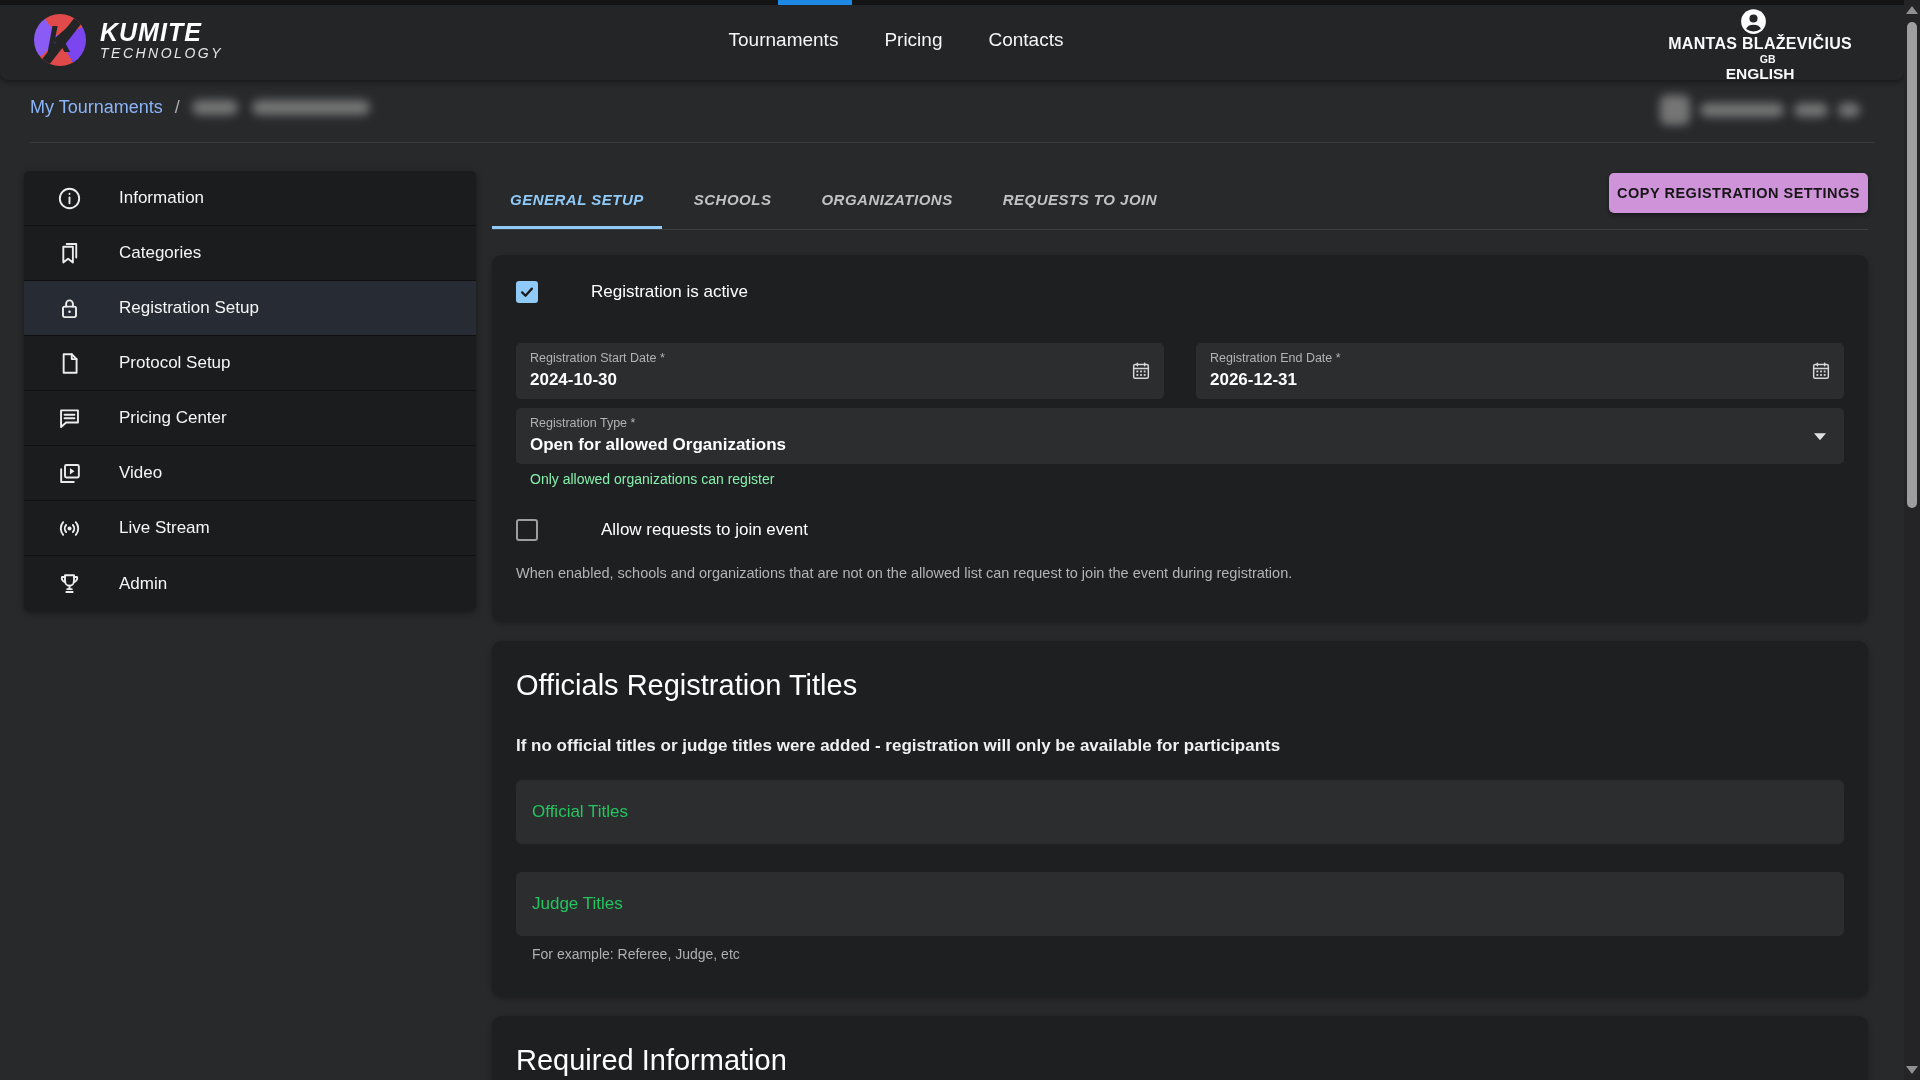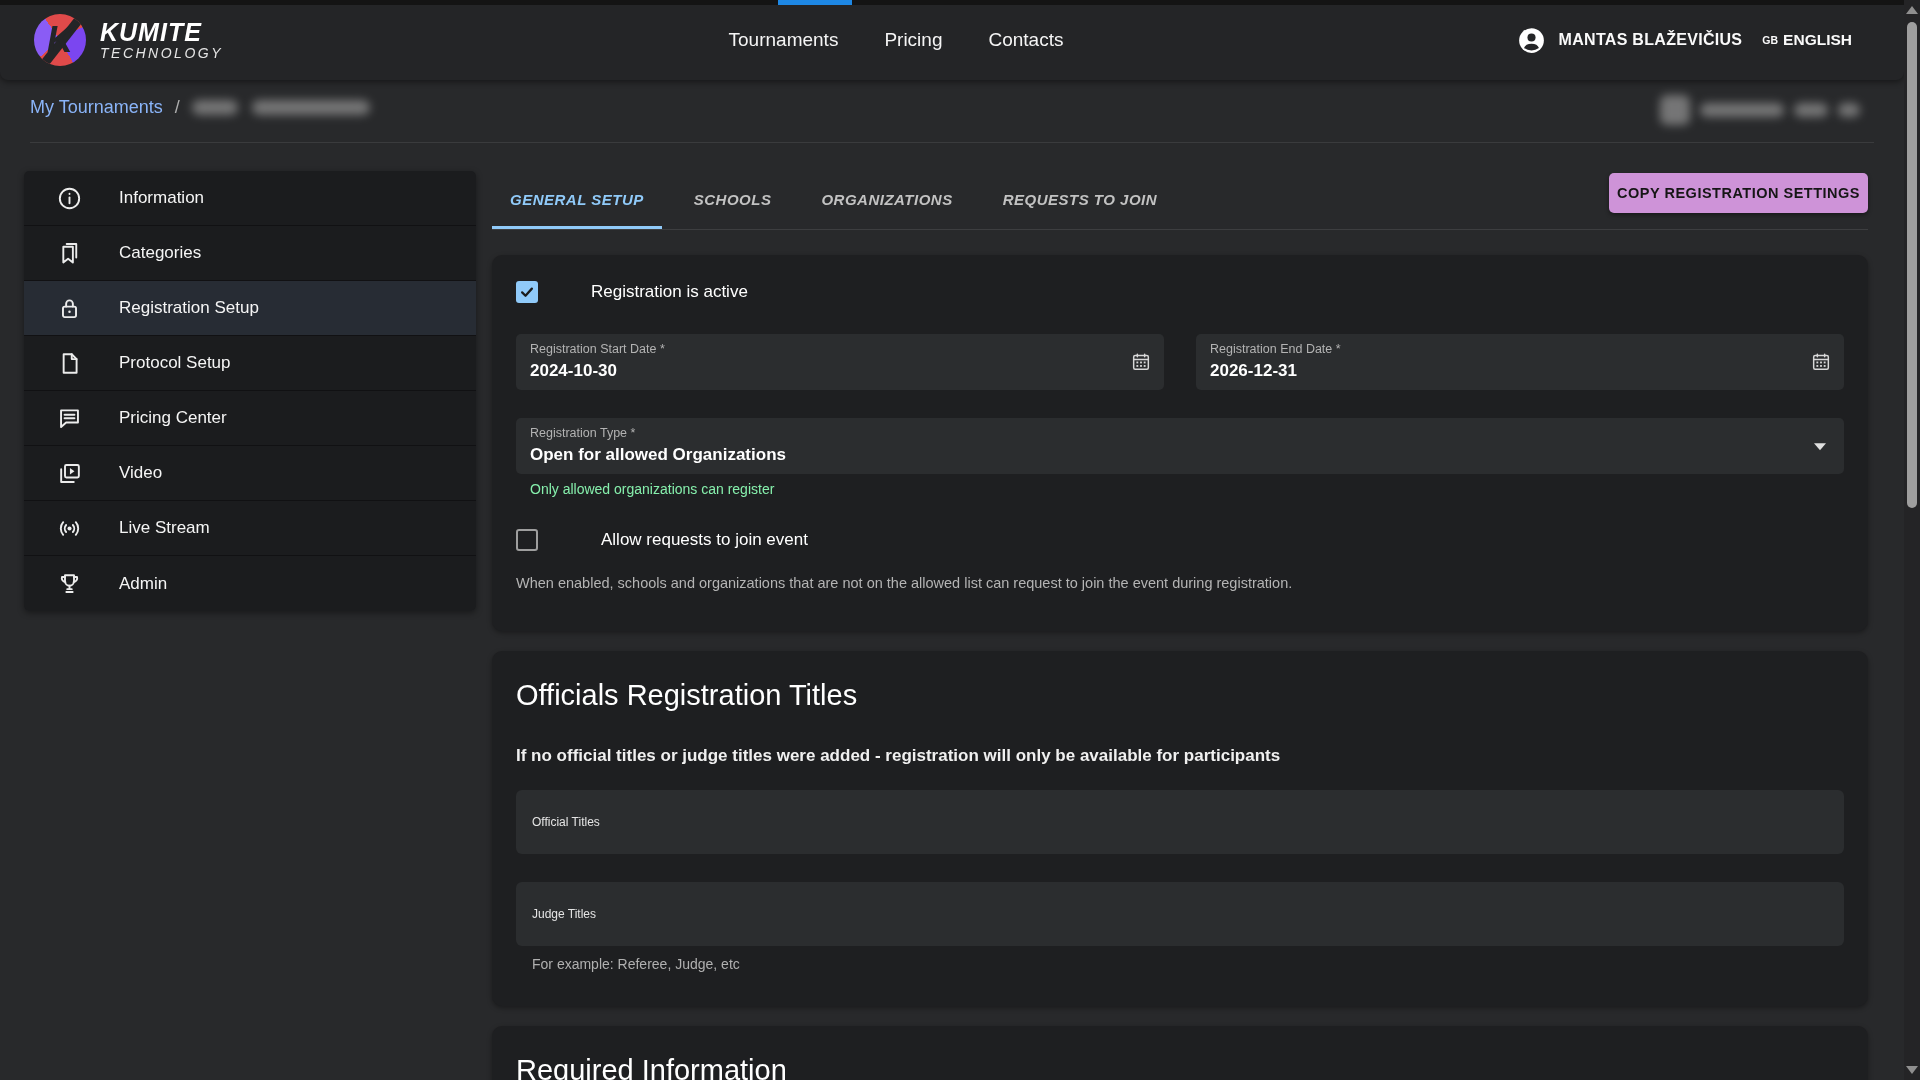--- a/index.html
+++ b/index.html
@@ -20,21 +20,21 @@
     background:#242527; transform:rotate(38deg); }
   .logo-k { position:absolute; left:0; top:0; width:100%; height:100%; display:flex; align-items:center; justify-content:center;
     font-weight:900; font-style:italic; font-size:36px; color:#242527; }
   .brand-name { font-size:25px; font-weight:700; font-style:italic; letter-spacing:1px; color:#ffffff; line-height:26px; }
   .brand-sub { font-size:14px; font-style:italic; letter-spacing:2.5px; color:#e6e6e6; line-height:17px; }
 
   nav.main-nav { position:absolute; left:896px; top:0; height:80px; transform:translateX(-50%);
     display:flex; align-items:center; gap:46px; }
   .nav-link { font-size:19px; color:#f5f5f5; cursor:pointer; white-space:nowrap; }
 
-  .user-area { position:absolute; right:52px; top:0; height:80px; display:flex; align-items:center; }
+  .user-area { position:absolute; right:52px; top:8px; height:80px; display:flex; align-items:center;flex-direction:column; }
   .avatar { width:27px; height:27px; margin-right:14px; cursor:pointer; }
   .user-name { font-size:16px; font-weight:700; letter-spacing:.3px; color:#fafafa; cursor:pointer; }
   .lang-code { font-size:10.5px; font-weight:700; margin-left:20px; margin-right:5px; color:#fafafa; }
   .lang-label { font-size:15.5px; font-weight:700; color:#fafafa; cursor:pointer; }
 
   
   .breadcrumb-row { position:absolute; left:30px; top:97px; display:flex; align-items:center; gap:12px; }
   .crumb-link { color:#8ab4f8; font-size:18px; cursor:pointer; text-decoration:none; }
   .crumb-sep { color:#aeaeae; font-size:18px; }
   .redact { background:#8f8f8f; filter:blur(5px); border-radius:8px; opacity:.75; }
@@ -75,39 +75,39 @@
   .card-general { margin-top:25px; padding:26px 24px 40px 24px; }
 
   .checkbox-row { display:flex; align-items:center; gap:17px; cursor:pointer; }
   .checkbox { width:22px; height:22px; border-radius:3px; flex:0 0 auto; }
   .checkbox.checked { background:#90caf9; display:flex; align-items:center; justify-content:center; }
   .checkbox.checked svg { width:18px; height:18px; stroke:#1b1b1b; stroke-width:3; fill:none;
     stroke-linecap:round; stroke-linejoin:round; }
   .checkbox.unchecked { border:2px solid #9e9e9e; background:transparent; }
   .checkbox-label { font-size:17px; font-weight:500; color:#ffffff;margin-left:36px; }
 
-  .field-grid { display:grid; grid-template-columns:1fr 1fr; gap:32px; margin-top:31px; }
+  .field-grid { display:grid; grid-template-columns:1fr 1fr; gap:32px; margin-top:40px; }
   .field { position:relative; height:56px; background:#2b2d2f; border-radius:5px; cursor:pointer; }
   .field-label { position:absolute; left:14px; top:8px; font-size:12.5px; color:#b3b3b3; }
   .field-value { position:absolute; left:14px; bottom:9px; font-size:17px; font-weight:600; color:#ffffff; }
   .field-icon { position:absolute; right:12px; top:50%; transform:translateY(-50%); width:22px; height:22px; cursor:pointer; }
   .field-icon svg { width:22px; height:22px; stroke:#d8d8d8; stroke-width:1.6; fill:none; stroke-linecap:round; }
   .select-caret { position:absolute; right:18px; top:50%; transform:translateY(-40%); width:0; height:0;
     border-left:6px solid transparent; border-right:6px solid transparent; border-top:7px solid #e0e0e0; }
-  .field-full { margin-top:28px; }
+  .field-full { margin-top:9px; }
   .helper { margin:7px 0 0 14px; font-size:14px; color:#86efac; }
   .checkbox-row.second { margin-top:32px;gap:27px; }
   .helper-wide { margin-top:24px; font-size:14.5px; color:#b4b4b4; }
 
   .card-officials { margin-top:20px; padding:28px 24px 34px 24px; }
   .section-title { font-size:29px; font-weight:500; color:#ffffff; }
   .section-desc { margin-top:34px; font-size:17px; font-weight:600; color:#f0f0f0; }
   .titles-input { position:relative; margin-top:24px; height:64px; background:#2b2d2f; border-radius:6px; cursor:text; }
   .titles-input .placeholder { position:absolute; left:16px; top:50%; transform:translateY(-50%);
-    font-size:12px; color:#e5e5e5; }
+    font-size:17px; color:#22c55e; }
   .titles-helper { margin:10px 0 0 16px; font-size:14px; color:#b0b0b0; }
   .titles-input.second { margin-top:28px; }
 
   .card-required { margin-top:20px; padding:28px 24px 60px 24px; }
 
   
   .scrollbar { position:absolute; right:0; top:0; width:16px; height:1080px; background:#242426; z-index:60; }
   .scroll-up, .scroll-down { position:absolute; left:2px; width:12px; height:0; cursor:pointer; }
   .scroll-up { top:6px; border-left:6px solid transparent; border-right:6px solid transparent; border-bottom:8px solid #8f8f8f; }
   .scroll-down { bottom:6px; border-left:6px solid transparent; border-right:6px solid transparent; border-top:8px solid #8f8f8f; }

